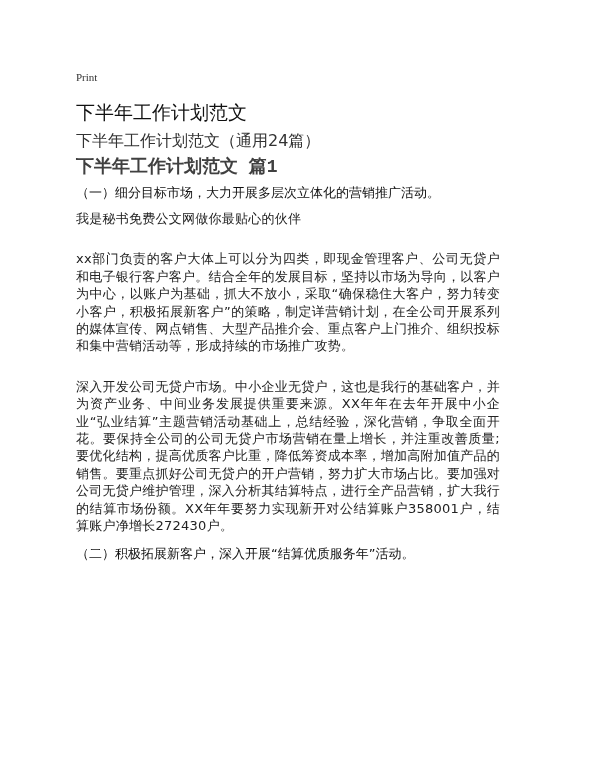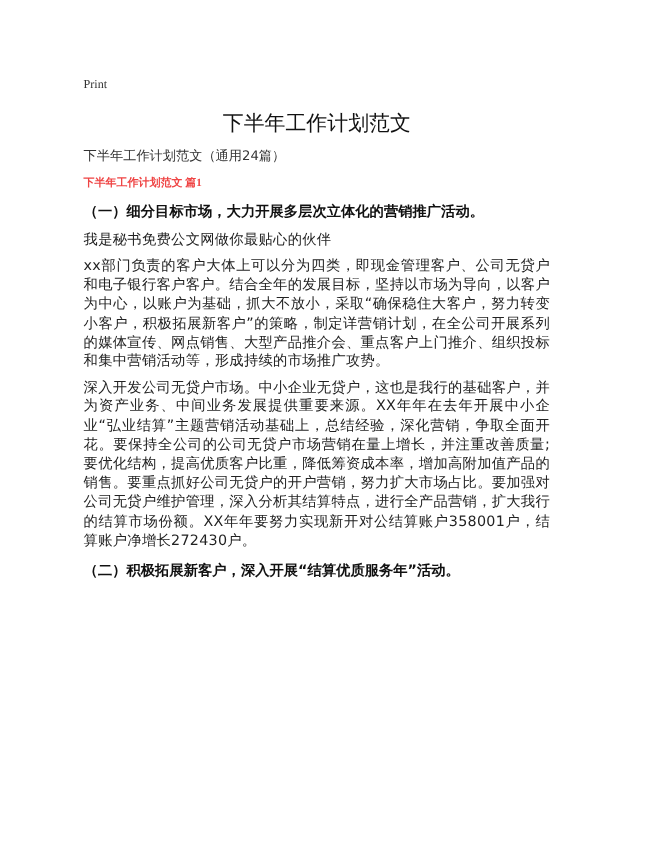--- a/index.html
+++ b/index.html
@@ -1,24 +1,24 @@
 <!DOCTYPE html>
 <html><head>
 <meta charset="utf-8">
 <style>
   html, body { margin: 0; padding: 0; background: #ffffff; }
   body { width: 600px; height: 776px; position: relative; overflow: hidden; color: #1a1a1a; }
   .page { position: absolute; left: 76px; top: 68px; width: 424px; }
   .print { font-family: "Liberation Serif", serif; font-size: 11px; color: #333; height: 18px; line-height: 18px; }
-  .title { font-family: "DejaVu Sans", sans-serif; font-size: 19px; text-align: center; margin-top: 14px; line-height: 24px; color: #111; }
-  .subtitle { font-family: "DejaVu Sans", sans-serif; font-size: 12px; margin-top: 8px; line-height: 18px; color: #333; }
-  .section { font-family: Liberation Serif, serif; font-size: 10px; font-weight: bold; margin-top: 8px; line-height: 18px; color: #ef4444; }
-  .heading { font-family: "DejaVu Sans", sans-serif; font-size: 13px; font-weight: bold; line-height: 18px; color: #111; white-space: nowrap; }
+  .title { font-family: "DejaVu Sans", sans-serif; font-size: 19px; text-align: left; margin-top: 14px; line-height: 24px; color: #111; }
+  .subtitle { font-family: "DejaVu Sans", sans-serif; font-size: 16px; margin-top: 8px; line-height: 18px; color: #333; }
+  .section { font-family: Liberation Mono, monospace; font-size: 18px; font-weight: bold; margin-top: 8px; line-height: 18px; color: #404040; }
+  .heading { font-family: "DejaVu Sans", sans-serif; font-size: 13px; font-weight: normal; line-height: 18px; color: #111; white-space: nowrap; }
   .h1 { margin-top: 8px; }
-  .para { font-family: "DejaVu Sans", sans-serif; font-size: 13px; line-height: 17.4px; color: #222; margin-top: 6px; text-align: justify; letter-spacing: 0.25px; }
+  .para { font-family: "DejaVu Sans", sans-serif; font-size: 13px; line-height: 17.4px; color: #222; margin-top: 23px; text-align: justify; letter-spacing: 0.25px; }
   .para.single { margin-top: 8px; }
   .h2 { margin-top: 10px; }
 </style>
 </head>
 <body>
 
 <div class="page">
   <div class="print">Print</div>
   <div class="title">下半年工作计划范文</div>
   <div class="subtitle">下半年工作计划范文（通用24篇）</div>

